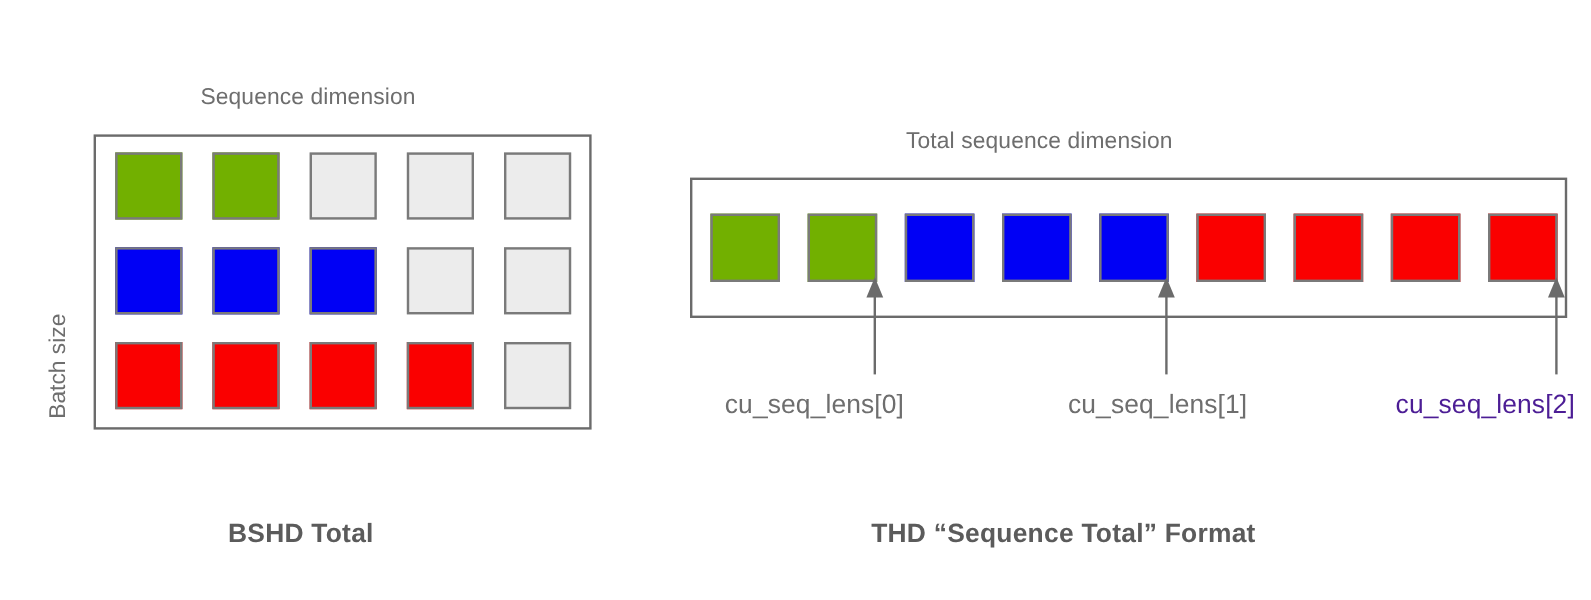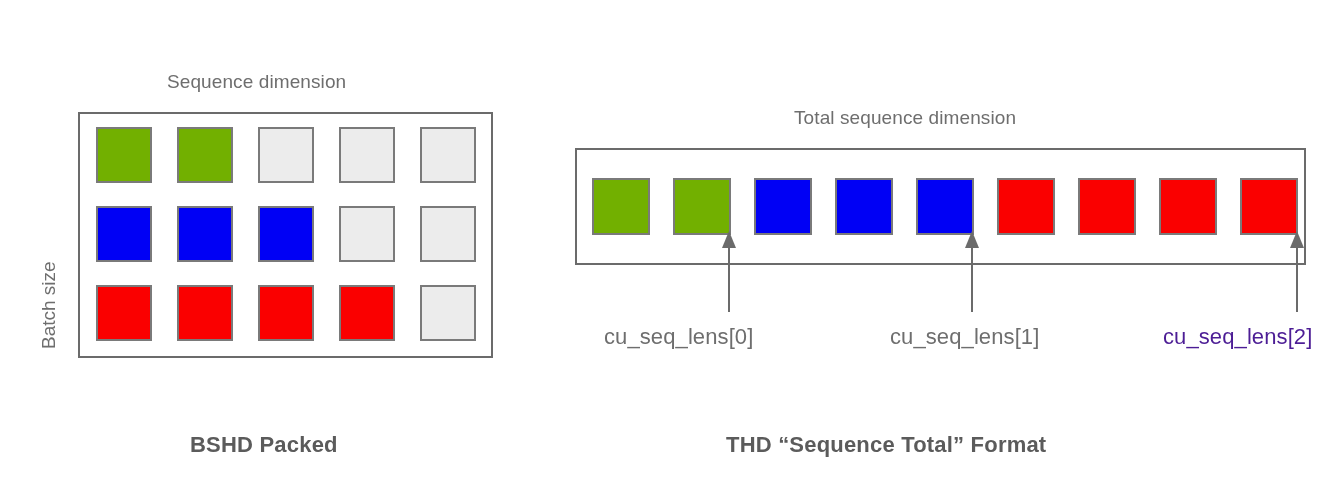--- a/index.html
+++ b/index.html
@@ -102,26 +102,26 @@
           <div class="cell" style="left: 259px; top: 92px; width: 56px; height: 56px; background: rgb(236, 236, 236); border-color: rgb(122, 122, 122);"></div>
           <div class="cell" style="left: 340px; top: 92px; width: 56px; height: 56px; background: rgb(236, 236, 236); border-color: rgb(122, 122, 122);"></div>
           <div class="cell" style="left: 16px; top: 171px; width: 56px; height: 56px; background: rgb(250, 0, 0); border-color: rgb(122, 122, 122);"></div>
           <div class="cell" style="left: 97px; top: 171px; width: 56px; height: 56px; background: rgb(250, 0, 0); border-color: rgb(122, 122, 122);"></div>
           <div class="cell" style="left: 178px; top: 171px; width: 56px; height: 56px; background: rgb(250, 0, 0); border-color: rgb(122, 122, 122);"></div>
           <div class="cell" style="left: 259px; top: 171px; width: 56px; height: 56px; background: rgb(250, 0, 0); border-color: rgb(122, 122, 122);"></div>
           <div class="cell" style="left: 340px; top: 171px; width: 56px; height: 56px; background: rgb(236, 236, 236); border-color: rgb(122, 122, 122);"></div>
         </div>
     </div>
 
-    <div class="caption" style="left:190px; top:432px;">BSHD Packed</div>
+    <div class="caption" style="left:190px; top:432px;">BSHD Total</div>
   </div>
 
   <div>
 
-    <div class="axis-title" style="left:794px; top:107px;text-align:center;">Total sequence dimension</div>
+    <div class="axis-title" style="left:755px; top:107px;text-align:center;">Total sequence dimension</div>
 
     <div class="panel" style="left:575px; top:148px; width:731px; height:117px;">
       <div id="thd-cells">
           <div class="cell" style="left: 15px; top: 28px; width: 58px; height: 57px; background: rgb(114, 176, 0); border-color: rgb(122, 122, 122);"></div>
           <div class="cell" style="left: 96px; top: 28px; width: 58px; height: 57px; background: rgb(114, 176, 0); border-color: rgb(122, 122, 122);"></div>
           <div class="cell" style="left: 177px; top: 28px; width: 58px; height: 57px; background: rgb(0, 0, 245); border-color: rgb(122, 122, 122);"></div>
           <div class="cell" style="left: 258px; top: 28px; width: 58px; height: 57px; background: rgb(0, 0, 245); border-color: rgb(122, 122, 122);"></div>
           <div class="cell" style="left: 339px; top: 28px; width: 58px; height: 57px; background: rgb(0, 0, 245); border-color: rgb(122, 122, 122);"></div>
           <div class="cell" style="left: 420px; top: 28px; width: 58px; height: 57px; background: rgb(250, 0, 0); border-color: rgb(122, 122, 122);"></div>
           <div class="cell" style="left: 501px; top: 28px; width: 58px; height: 57px; background: rgb(250, 0, 0); border-color: rgb(122, 122, 122);"></div>

